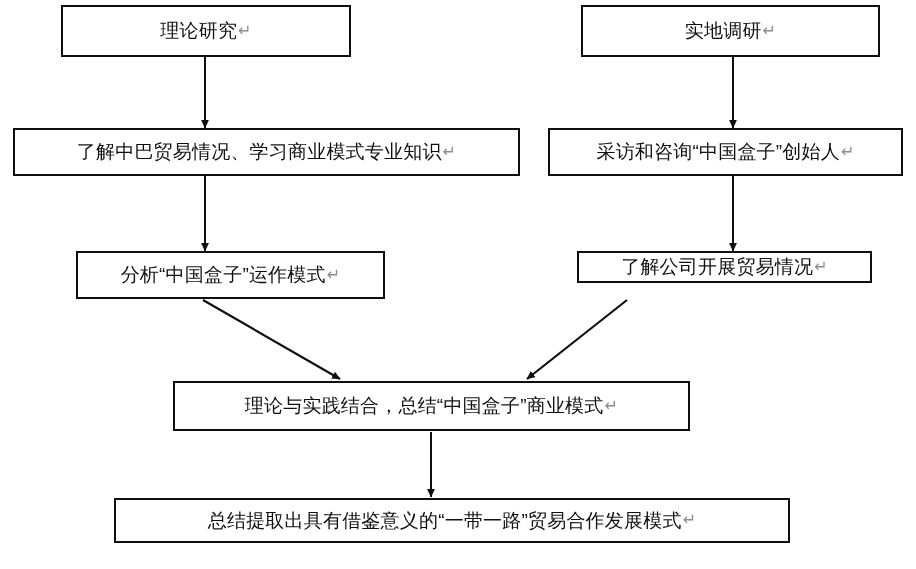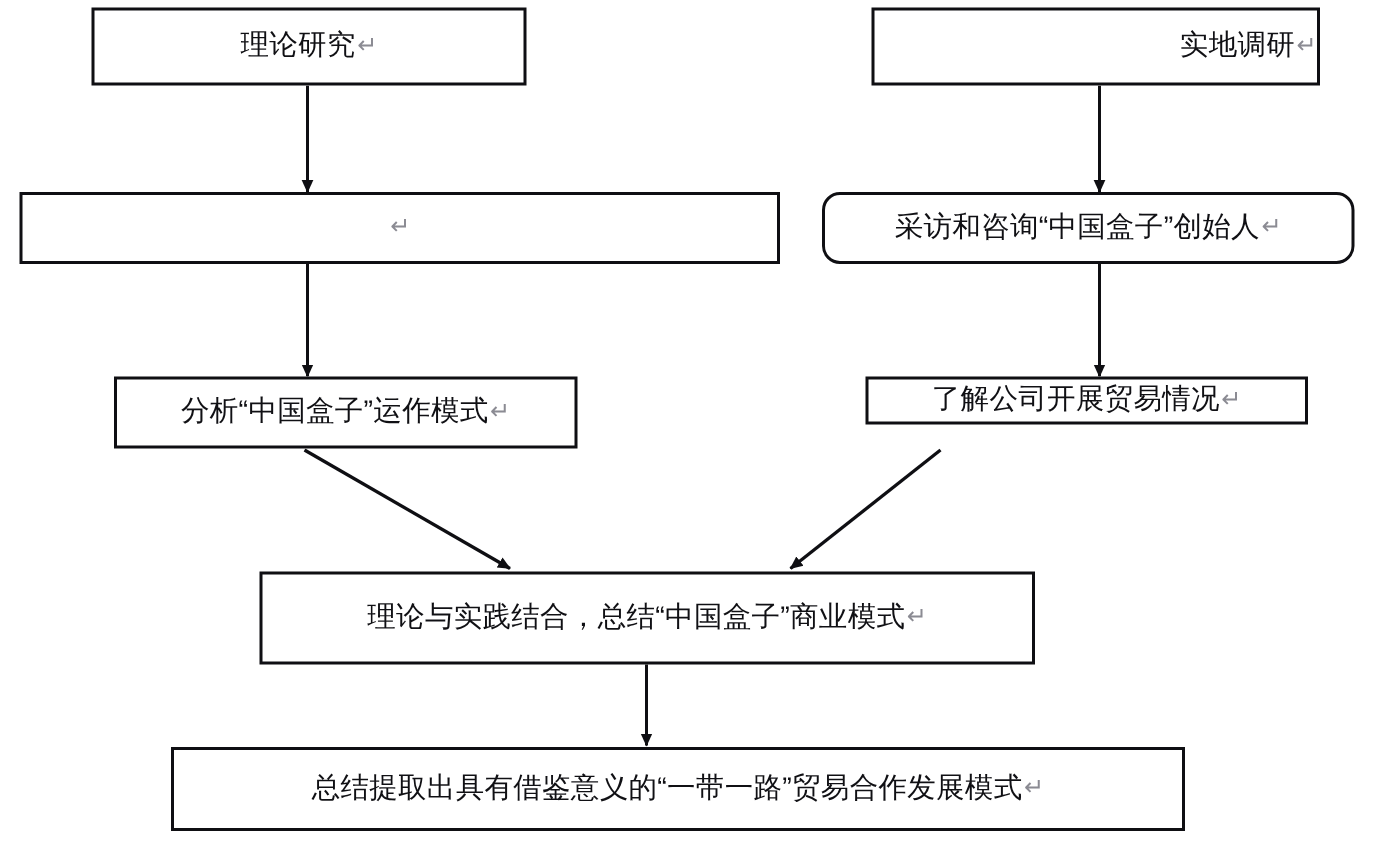--- a/index.html
+++ b/index.html
@@ -70,47 +70,48 @@
         <line x1="627" y1="300" x2="527" y2="379" stroke="#0f0f13" stroke-width="2.2" marker-end="url(#arrowhead)"></line>
         <line x1="431" y1="432" x2="431" y2="497" stroke="#0f0f13" stroke-width="2" marker-end="url(#arrowhead)"></line>
       </g>
   </svg>
 
   <div class="node" style="left: 61px; top: 5px; width: 290px; height: 52px; border-color: rgb(15, 15, 19); background: rgb(255, 255, 255); color: rgb(16, 16, 20);">
     <span class="label-text">理论研究</span>
       <span class="pilcrow">↵</span>
   </div>
 
-  <div class="node" style="left: 581px; top: 5px; width: 299px; height: 52px; border-color: rgb(15, 15, 19); background: rgb(255, 255, 255); color: rgb(16, 16, 20); justify-content: flex-end;">
+  <div class="node" style="left: 581px; top: 5px; width: 299px; height: 52px; border-color: rgb(15, 15, 19); background: rgb(255, 255, 255); color: rgb(16, 16, 20);">
     <span class="label-text">实地调研</span>
       <span class="pilcrow">↵</span>
   </div>
 
   <div class="node" style="left: 13px; top: 128px; width: 507px; height: 48px; border-color: rgb(15, 15, 19); background: rgb(255, 255, 255); color: rgb(16, 16, 20);">
+    <span class="label-text">了解中巴贸易情况、学习商业模式专业知识</span>
       <span class="pilcrow">↵</span>
   </div>
 
-  <div class="node" style="left: 548px; top: 128px; width: 355px; height: 48px; border-color: rgb(15, 15, 19); background: rgb(255, 255, 255); color: rgb(16, 16, 20); border-radius: 12px;">
+  <div class="node" style="left: 548px; top: 128px; width: 355px; height: 48px; border-color: rgb(15, 15, 19); background: rgb(255, 255, 255); color: rgb(16, 16, 20);">
     <span class="label-text">采访和咨询“中国盒子”创始人</span>
       <span class="pilcrow">↵</span>
   </div>
 
   <div class="node" style="left: 76px; top: 251px; width: 309px; height: 48px; border-color: rgb(15, 15, 19); background: rgb(255, 255, 255); color: rgb(16, 16, 20); justify-content: center;">
     <span class="label-text">分析“中国盒子”运作模式</span>
       <span class="pilcrow">↵</span>
   </div>
 
   <div class="node" style="left: 577px; top: 251px; width: 295px; height: 32px; border-color: rgb(15, 15, 19); background: rgb(255, 255, 255); color: rgb(16, 16, 20);">
     <span class="label-text">了解公司开展贸易情况</span>
       <span class="pilcrow">↵</span>
   </div>
 
-  <div class="node" style="left: 173px; top: 381px; width: 517px; height: 62px; border-color: rgb(15, 15, 19); background: rgb(255, 255, 255); color: rgb(16, 16, 20);">
+  <div class="node" style="left: 173px; top: 381px; width: 517px; height: 50px; border-color: rgb(15, 15, 19); background: rgb(255, 255, 255); color: rgb(16, 16, 20);">
     <span class="label-text">理论与实践结合，总结“中国盒子”商业模式</span>
       <span class="pilcrow">↵</span>
   </div>
 
-  <div class="node" style="left: 114px; top: 498px; width: 676px; height: 56px; border-color: rgb(15, 15, 19); background: rgb(255, 255, 255); color: rgb(16, 16, 20);">
+  <div class="node" style="left: 114px; top: 498px; width: 676px; height: 45px; border-color: rgb(15, 15, 19); background: rgb(255, 255, 255); color: rgb(16, 16, 20);">
     <span class="label-text">总结提取出具有借鉴意义的“一带一路”贸易合作发展模式</span>
       <span class="pilcrow">↵</span>
   </div>
 
 </div>
 
 </body></html>

